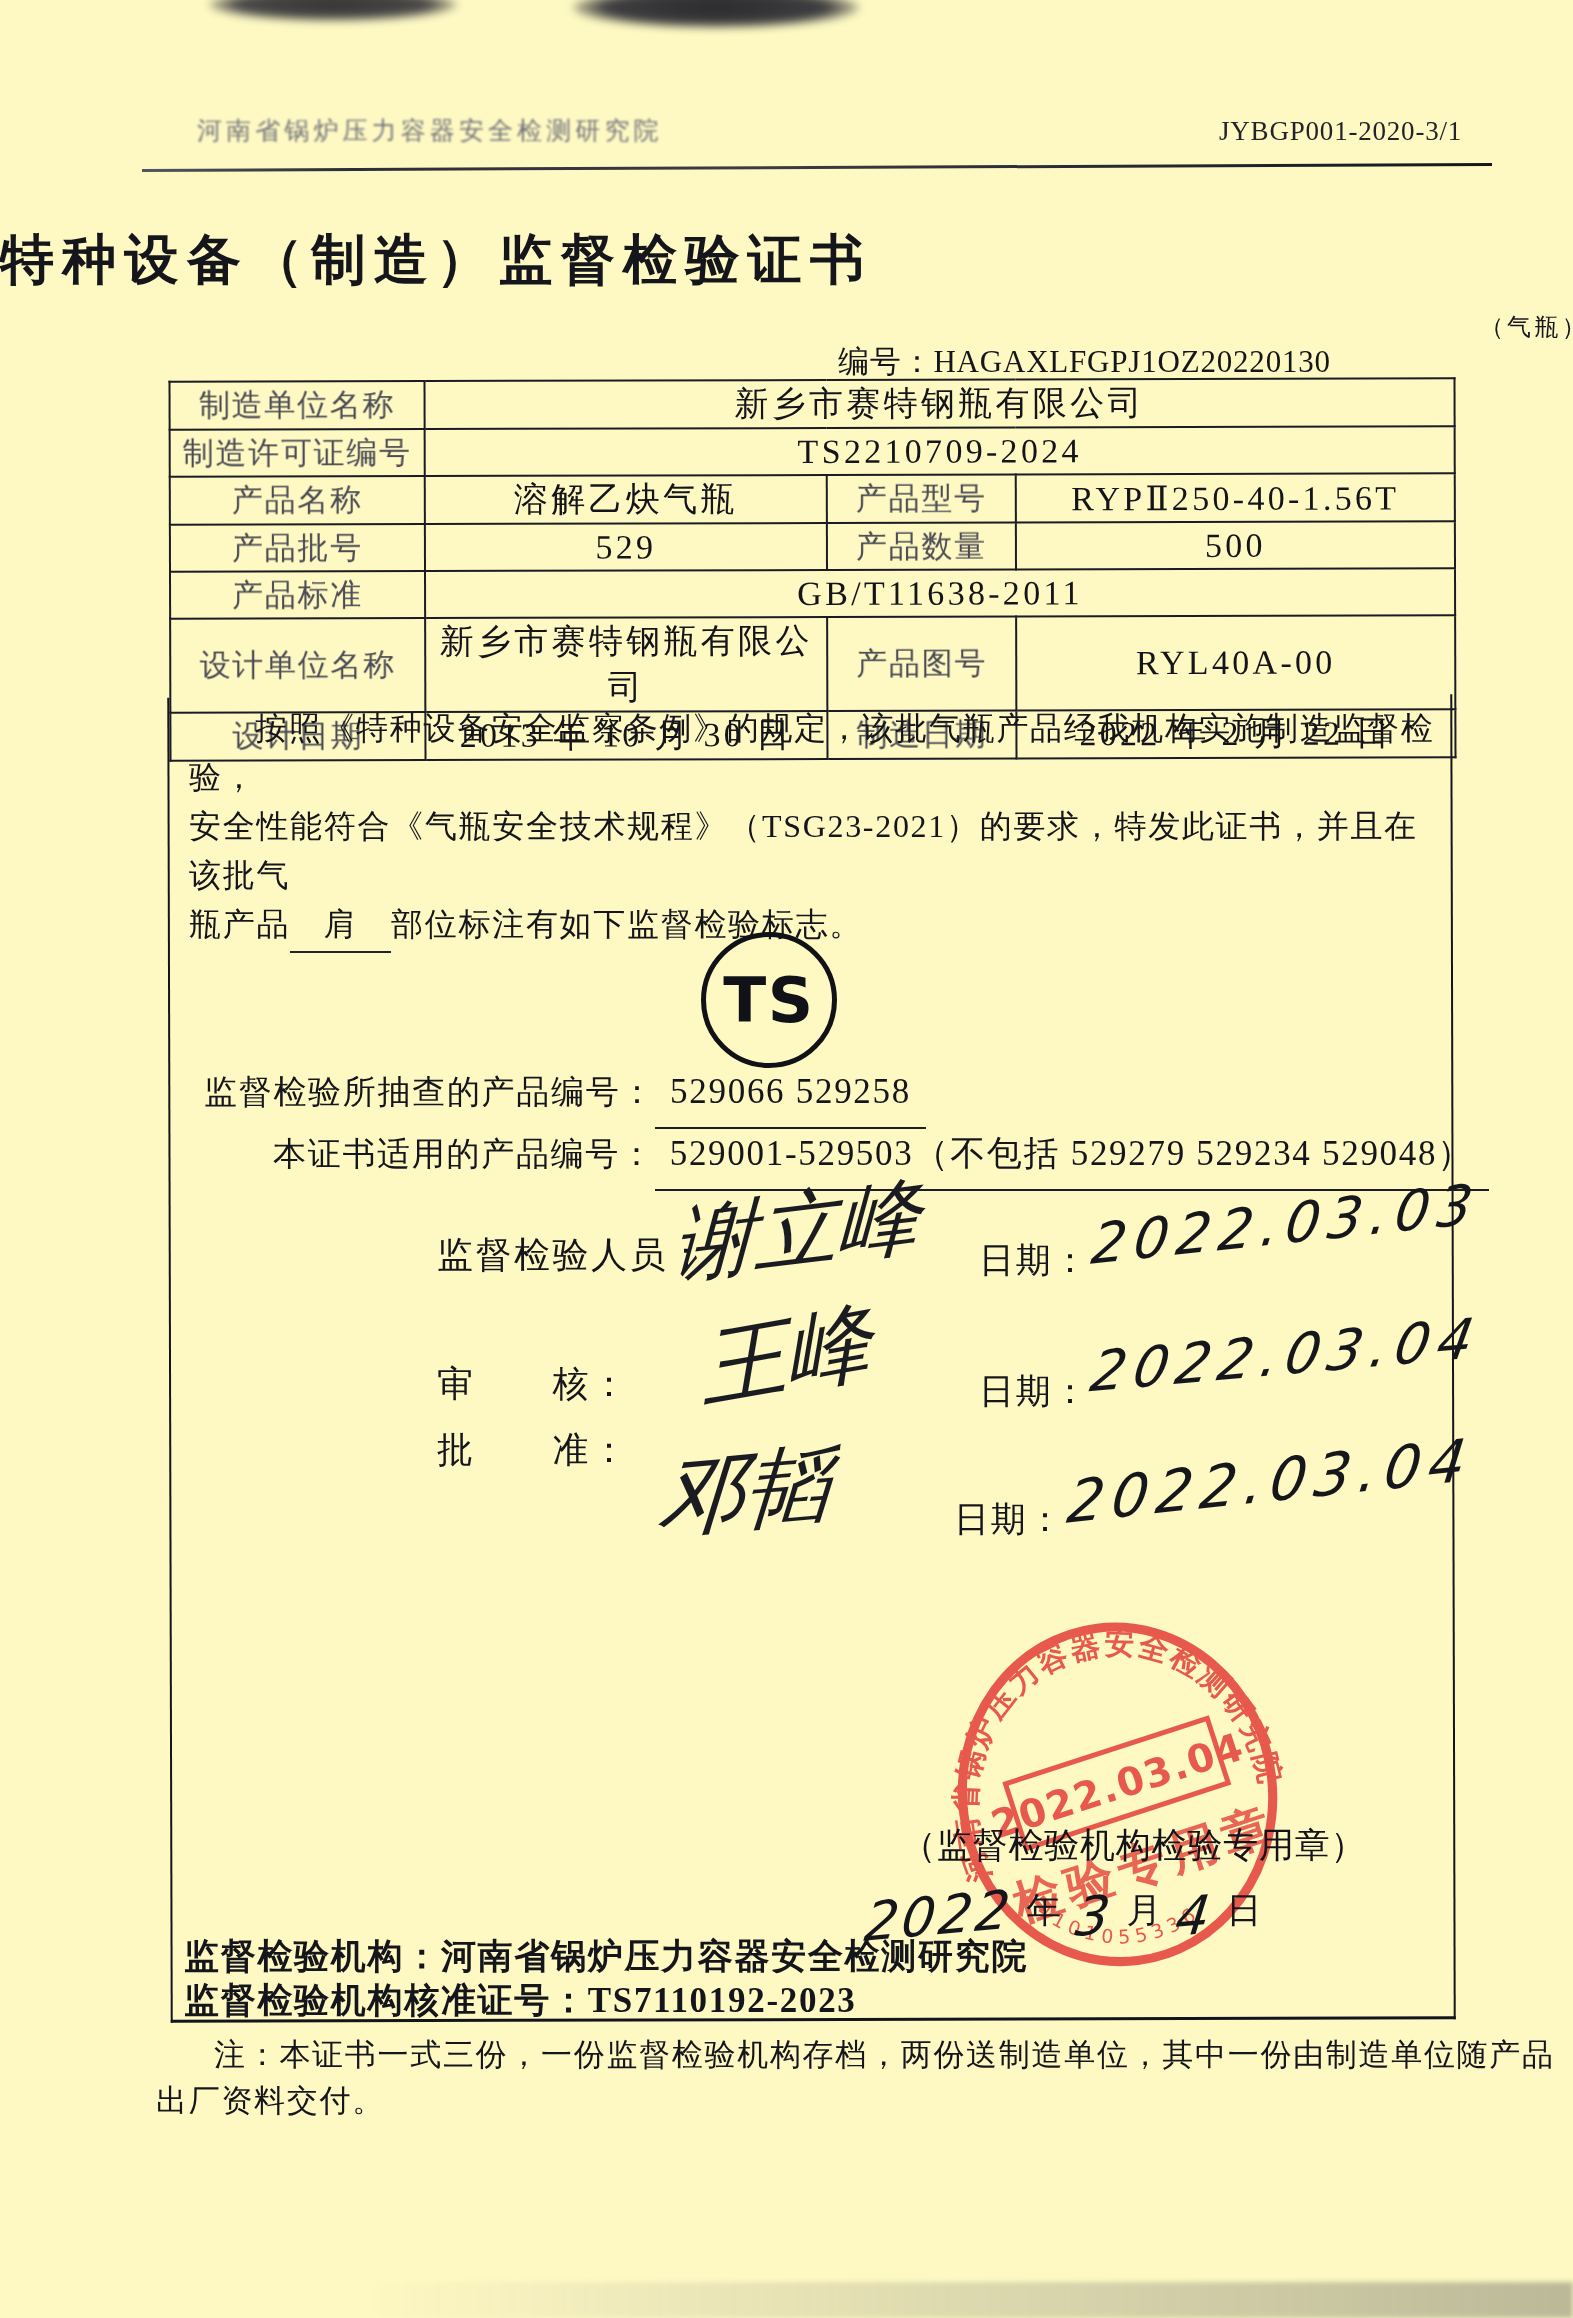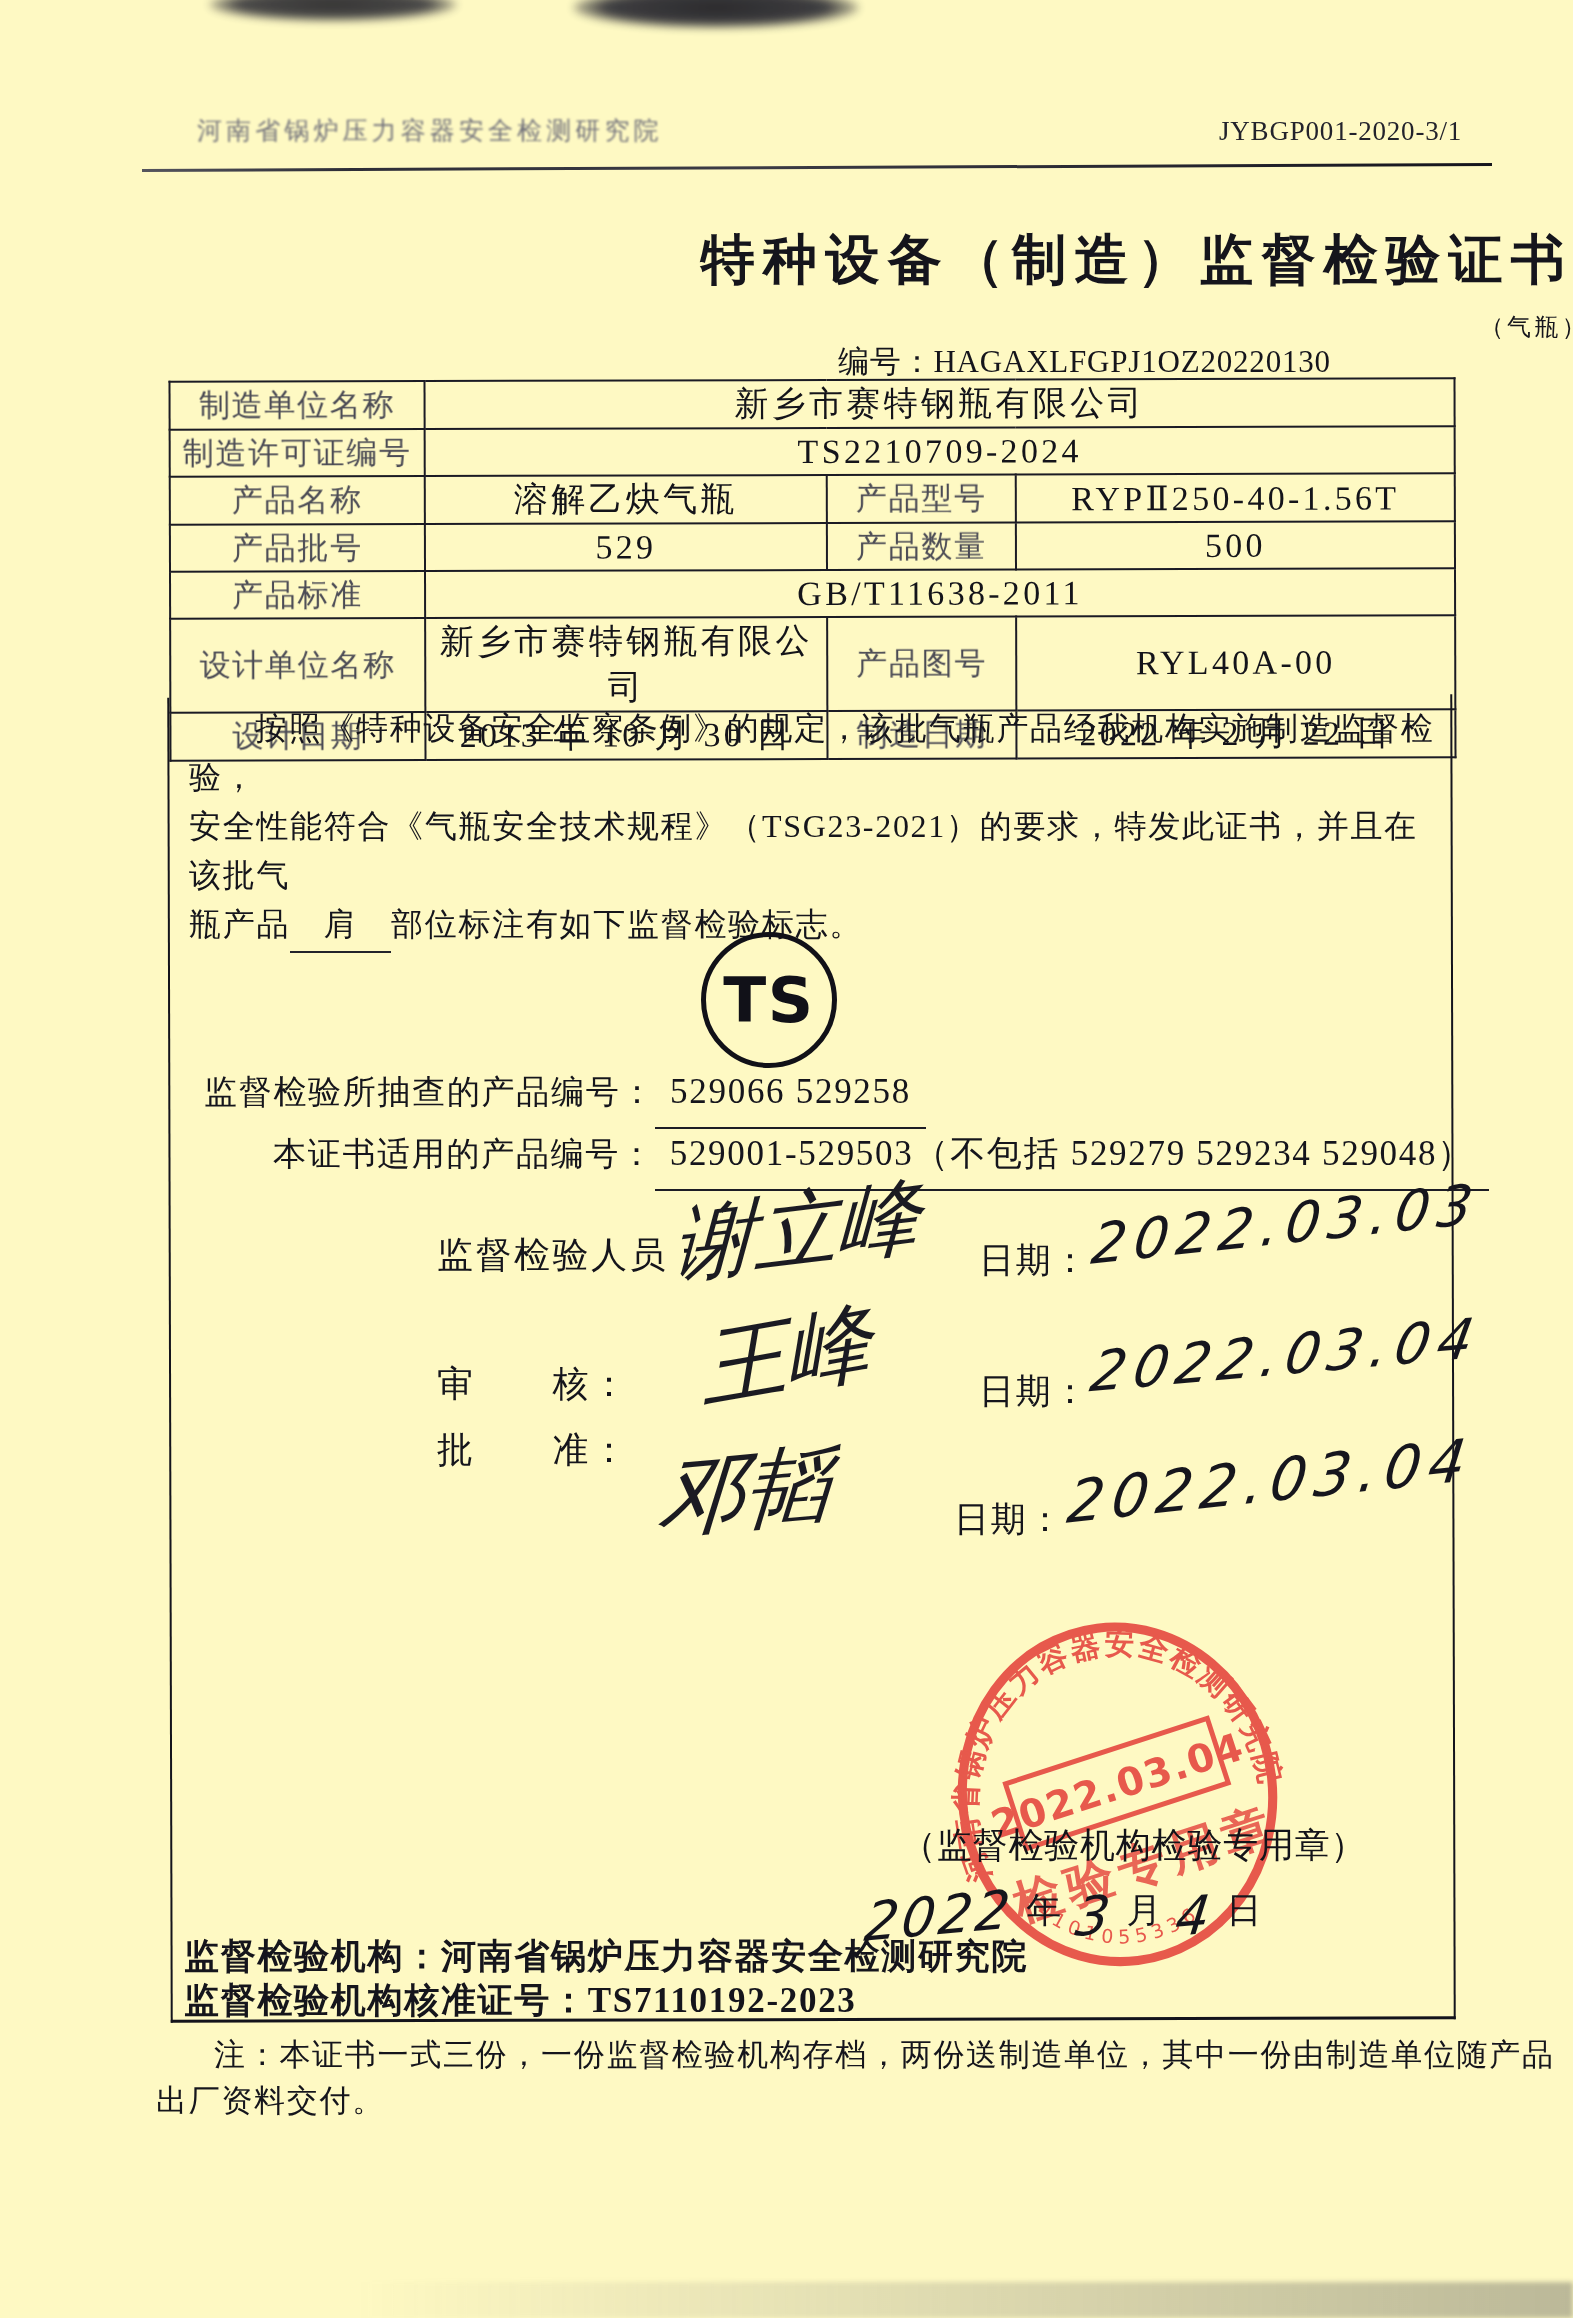--- a/index.html
+++ b/index.html
@@ -15,21 +15,21 @@
   .smudge-bottom{position:absolute;left:356px;top:2282px;width:1217px;height:36px;
           background:linear-gradient(90deg,transparent,rgba(110,110,112,.18) 40%,rgba(90,90,92,.3) 75%,rgba(80,80,84,.38));
           filter:blur(2.5px);}
 
   
   .hdr-org{left:197px;top:114px;font-size:25px;color:#71717b;letter-spacing:4.1px;filter:blur(0.8px);}
   .hdr-code{left:1219px;top:116px;font-size:27px;color:#23232c;letter-spacing:0.8px;}
   .hdr-rule{left:142px;top:166px;width:1350px;height:3.3px;transform:rotate(-0.25deg);
             background:linear-gradient(90deg,#55555e,#2e2e37 15%,#3c3c45 45%,#23232c 80%,#15151c);}
 
-  .title{left:0;top:224px;width:1573px;text-align:right;font-size:54px;font-weight:bold;letter-spacing:8.3px;}
+  .title{left:0;top:224px;width:1573px;text-align:left;font-size:54px;font-weight:bold;letter-spacing:8.3px;}
   .subtitle{left:0;top:311px;width:1573px;text-align:right;font-size:24px;letter-spacing:3.3px;padding-left:16px;}
   .certno{left:838px;top:341px;font-size:31px;letter-spacing:0.8px;}
 
   
   table.spec{position:absolute;left:169px;top:379px;width:1285px;border-collapse:collapse;
              table-layout:fixed;transform:rotate(-0.15deg);}
   table.spec td{border:2.1px solid #1b1b24;height:45px;padding:0;text-align:center;vertical-align:middle;overflow:hidden;}
   table.spec{border:2.9px solid #14141c;}
   td.lbl{font-size:31px;color:#4b4b55;letter-spacing:1.7px;filter:blur(0.3px);}
   td.val{font-size:34px;color:#14141a;letter-spacing:3.3px;}

